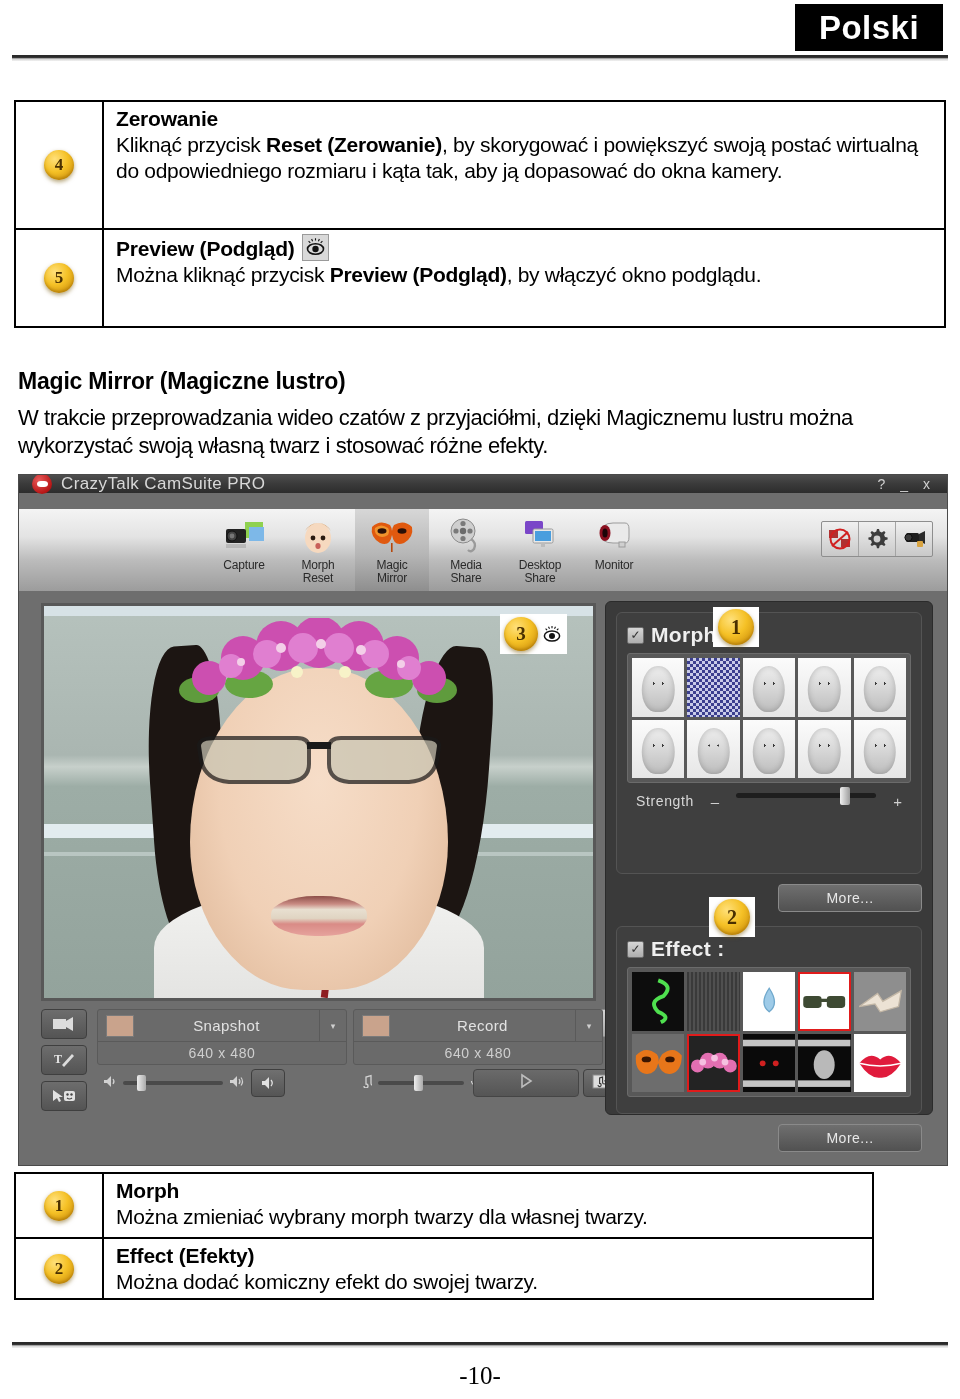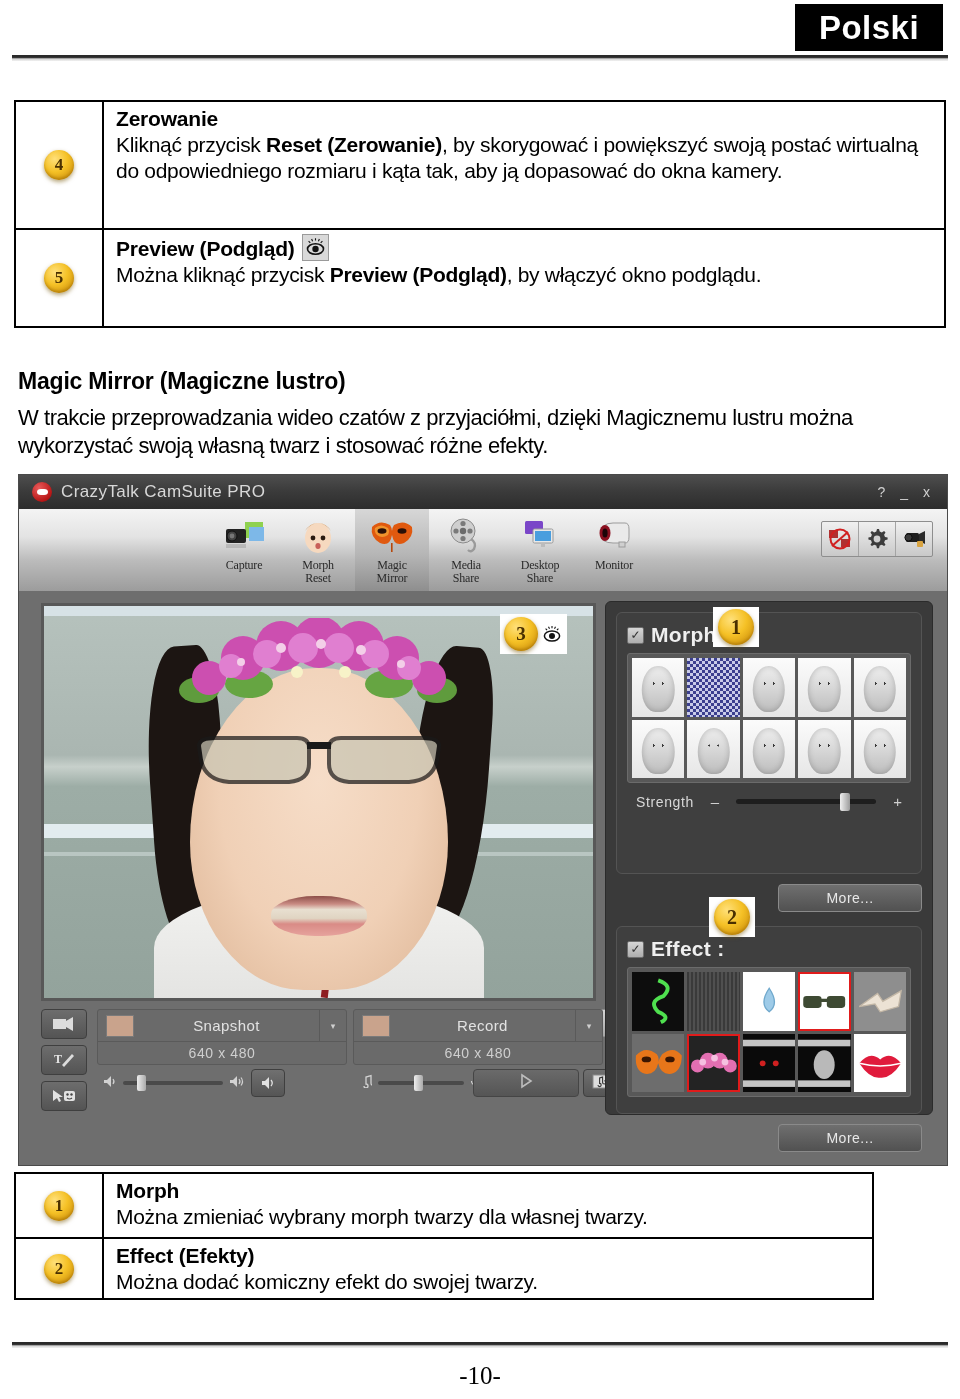--- a/index.html
+++ b/index.html
@@ -61,21 +61,21 @@
   
   .sec-h{position:absolute;left:18px;top:368px;font-size:23px;font-weight:bold;color:#000;letter-spacing:-.2px;}
   .sec-p{position:absolute;left:18px;top:404px;width:930px;font-size:22px;color:#000;line-height:1.28;letter-spacing:-.45px;}
 
   
   .app{
     position:absolute;left:18px;top:474px;width:930px;height:692px;
     background:#6e6e6e;border:1px solid #4a4a4a;box-sizing:border-box;overflow:hidden;
   }
   .app-title{
-    position:absolute;left:0;top:0;width:100%;height:34px;
+    position:absolute;left:0;top:0;width:100%;height:18px;
     background:linear-gradient(to bottom,#4e4e4e 0%,#3a3a3a 50%,#2d2d2d 100%);
     display:flex;align-items:center;
   }
   .app-logo{
     width:20px;height:20px;border-radius:50%;margin-left:13px;
     background:radial-gradient(circle at 35% 30%,#e85a5a,#b81616 70%,#7d0d0d);
     display:flex;align-items:center;justify-content:center;
   }
   .app-logo span{display:block;width:11px;height:6px;background:#fff;border-radius:50%/70%;}
   .app-name{margin-left:9px;color:#d8d8d8;font-size:17px;letter-spacing:.4px;}
@@ -87,21 +87,21 @@
     background:linear-gradient(to bottom,#f4f4f4 0%,#e3e3e3 34%,#bcbcbc 62%,#9c9c9c 100%);
     display:flex;align-items:flex-start;
   }
   .tab{
     width:74px;height:82px;display:flex;flex-direction:column;align-items:center;
     justify-content:flex-start;padding-top:4px;box-sizing:border-box;
   }
   .tab.first{margin-left:188px;}
   .tab.sel{background:linear-gradient(to bottom,#d7d7d7 0%,#b6b6b6 55%,#8e8e8e 100%);align-items:center;}
   .tab .ic{height:46px;display:flex;align-items:center;justify-content:center;}
-  .tab .lb{font-size:12px;color:#2a2a2a;text-align:center;line-height:1.08;letter-spacing:-.2px;font-family:Liberation Serif, serif;}
+  .tab .lb{font-size:12px;color:#2a2a2a;text-align:center;line-height:1.08;letter-spacing:-.2px;}
   .toolgrp{
     position:absolute;right:14px;top:12px;height:34px;display:flex;
     background:linear-gradient(to bottom,#f0f0f0,#c9c9c9);
     border:1px solid #8e8e8e;border-radius:2px;
   }
   .toolgrp .tb{width:36px;height:100%;display:flex;align-items:center;justify-content:center;}
   .toolgrp .tb + .tb{border-left:1px solid #a4a4a4;}
 
   
   .vidwrap{
@@ -185,21 +185,21 @@
     color:#333;font-size:12px;line-height:1;
   }
   .grphead .gl{color:#efefef;font-size:21px;font-weight:bold;letter-spacing:.3px;}
   .thumbgrid{
     background:#585858;border:1px solid #6b6b6b;border-radius:3px;padding:4px;
     display:grid;grid-template-columns:repeat(5,1fr);gap:3px;
   }
   .th{aspect-ratio:1/1.12;background:#efefef;position:relative;overflow:hidden;}
   .th.sel{outline:2px solid #e01b1b;outline-offset:-2px;}
   .th.selblue{background:#4b4fa0;}
-  .strength{display:flex;align-items:center;justify-content:center;gap:17px;margin-top:10px;}
+  .strength{display:flex;justify-content:center;gap:17px;margin-top:10px;}
   .strength .lbl{color:#d8d8d8;font-size:14px;letter-spacing:.6px;}
   .strength .mn,.strength .px{color:#cfcfcf;font-size:15px;}
   .strength .tk{width:140px;height:5px;background:#1e1e1e;border-radius:3px;position:relative;}
   .strength .kn{position:absolute;top:-6px;left:104px;width:10px;height:18px;border-radius:2px;background:linear-gradient(to right,#f0f0f0,#9c9c9c);}
   .morebtn{
     margin-top:10px;margin-left:auto;width:142px;height:26px;border-radius:4px;
     background:linear-gradient(to bottom,#6f6f6f,#515151);border:1px solid #8a8a8a;
     color:#e8e8e8;font-size:14px;display:flex;align-items:center;justify-content:center;letter-spacing:.5px;
   }
   .morewrap{display:flex;}

